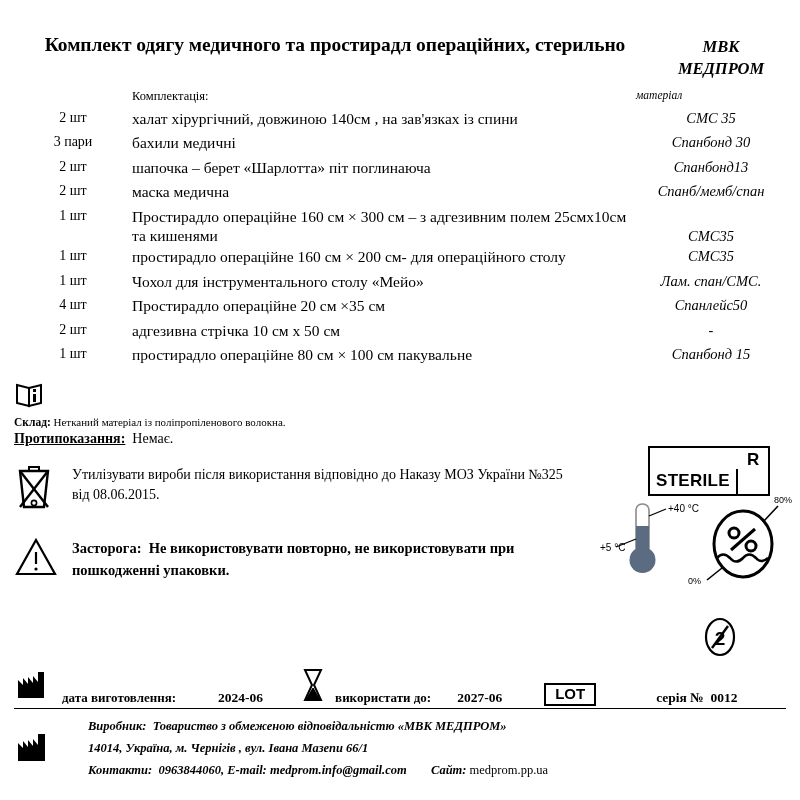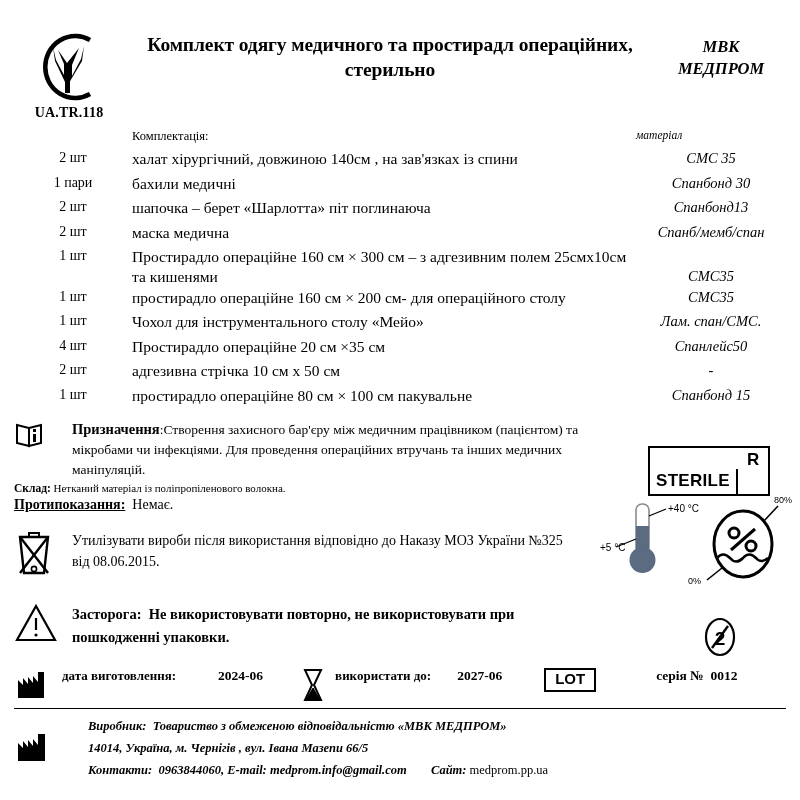--- a/index.html
+++ b/index.html
@@ -190,21 +190,21 @@
     position:absolute;
     left:700px;top:615px;
   }
 
   
   .dates{
     position:absolute;
     left:0;top:668px;
     width:796px;
     display:flex;
-    align-items:flex-start;
+    align-items:flex-end;
     padding:0 14px;
     box-sizing:border-box;
   }
   .dates .lbl{font-size:13px;font-weight:bold;}
   .dates .val{font-size:13.5px;font-weight:bold;}
   .lot-box{
     border:2.5px solid #000;
     padding:1px 9px 2px 9px;
     font-family:"Liberation Sans", sans-serif;
     font-weight:bold;
@@ -241,31 +241,20 @@
   .footer .txt .plain{font-style:normal;font-weight:normal;}
   .spacer{display:inline-block;width:18px;}
 </style>
 </head>
 <body>
 
 <div class="label">
 
   <div class="header">
 
-    <div class="cert-mark">
-      <span>
-        <svg width="70" height="74" viewBox="0 0 70 74">
-          <path d="M56 10 A30 31 0 1 0 56 64" fill="none" stroke="#000" stroke-width="4.5"></path>
-          <path d="M33 64 L33 33 L24 20 L30 34 L30 45 L22 30 L19 17 L21 31 L31 52 Z" fill="#000"></path>
-          <path d="M33 64 L33 33 L45 18 L38 35 L38 46 L47 29 L50 16 L48 31 L35 53 Z" fill="#000"></path>
-          <path d="M31 63 L36 63 L36 45 L33 40 L31 45 Z" fill="#000"></path>
-        </svg>
-      </span>
-      <div class="cert-code">UA.TR.118</div>
-    </div>
 
     <div class="title-wrap">
       <div class="title">Комплект одягу медичного та простирадл операційних, стерильно</div>
     </div>
 
     <div class="brand">
       <div>МВК</div>
       <div>МЕДПРОМ</div>
     </div>
   </div>
@@ -278,21 +267,21 @@
 
   <div class="items">
 
     <div class="row">
       <div class="qty">2 шт</div>
       <div class="nm">халат хірургічний,  довжиною 140см , на зав'язках із спини</div>
       <div class="mat">СМС 35</div>
     </div>
 
     <div class="row">
-      <div class="qty">1 пари</div>
+      <div class="qty">3 пари</div>
       <div class="nm">бахили медичні</div>
       <div class="mat">Спанбонд 30</div>
     </div>
 
     <div class="row">
       <div class="qty">2 шт</div>
       <div class="nm">шапочка – берет «Шарлотта» піт поглинаюча</div>
       <div class="mat">Спанбонд13</div>
     </div>
 
@@ -343,23 +332,20 @@
   </div>
 
   <div class="purpose">
     <div class="ico">
       <svg width="34" height="28" viewBox="0 0 34 28">
         <path d="M3 4 L15 7 L15 25 L3 22 Z" fill="none" stroke="#000" stroke-width="2"></path>
         <path d="M15 7 L27 4 L27 22 L15 25 Z" fill="none" stroke="#000" stroke-width="2"></path>
         <rect x="19" y="8" width="3" height="3" fill="#000"></rect>
         <rect x="19" y="13" width="3" height="8" fill="#000"></rect>
       </svg>
-    </div>
-    <div class="txt">
-      <b>Призначення</b><span>:Створення захисного бар'єру між медичним працівником (пацієнтом) та мікробами чи інфекціями. Для проведення операційних втручань та інших медичних маніпуляцій.</span>
     </div>
   </div>
 
   <div class="sostav">
     <b>Склад:</b>
     <span>Нетканий матеріал із поліпропіленового волокна.</span>
   </div>
 
   <div class="contra">
     <b>Протипоказання:</b>
@@ -473,21 +459,21 @@
     <div class="ico">
       <svg width="36" height="34" viewBox="0 0 36 34">
         <path d="M4 31 L4 13 L9 18 L9 11 L14 17 L14 10 L19 16 L19 9 L24 15 L24 4 L31 4 L31 31 Z" fill="#000"></path>
       </svg>
     </div>
     <div class="txt">
       <div>
         <span>Виробник:</span>
         &nbsp;<span>Товариство з обмеженою відповідальністю  «МВК МЕДПРОМ»</span>
       </div>
-      <div>14014,  Україна, м. Чернігів  ,  вул.  Івана Мазепи 66/5</div>
+      <div>14014,  Україна, м. Чернігів  ,  вул.  Івана Мазепи 66/1</div>
       <div>
         <span>Контакти:</span>
         &nbsp;<span>0963844060,</span>
         <span>E-mail:</span>
         <span>medprom.info@gmail.com</span>
         <span class="spacer"></span>
         <span>Сайт:</span>
         <span class="plain">medprom.pp.ua</span>
       </div>
     </div>

